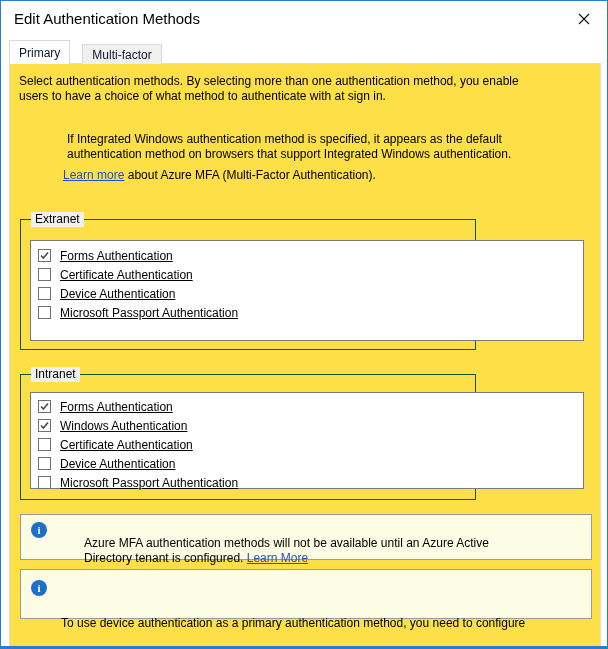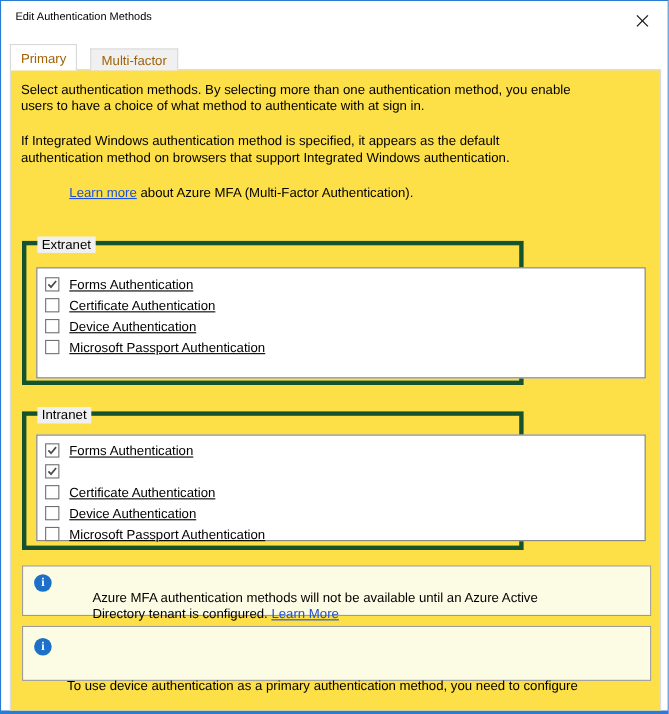--- a/index.html
+++ b/index.html
@@ -8,43 +8,43 @@
 
   .window {
     position:relative; width:608px; height:649px;
     background:#ffffff;
     border:1px solid #2b7bd4; border-bottom:3px solid #2b7bd4;
     overflow:hidden;
   }
 
   
   .titlebar { position:absolute; left:1px; top:0; right:1px; height:36px; background:#ffffff; }
-  .title { position:absolute; left:12px; top:9px; font-size:10px; color:#000; white-space:nowrap; }
+  .title { position:absolute; left:12px; top:9px; font-size:15px; color:#000; white-space:nowrap; }
   .close-btn { position:absolute; right:10px; top:7px; width:24px; height:22px;
     display:flex; align-items:center; justify-content:center; cursor:pointer; }
 
   
   .tabs { position:absolute; left:8px; top:39px; display:flex; align-items:flex-end; z-index:3; }
-  .tab { font-size:12px; color:#a16207; border:1px solid #d9d9d9; border-bottom:none;
+  .tab { font-size:12px; color:#0f172a; border:1px solid #d9d9d9; border-bottom:none;
          padding:0 9px; display:flex; align-items:center; cursor:default; }
   .tab.selected { background:#ffffff; height:24px; position:relative; z-index:4; }
   .tab.unselected { background:#f0f0f0; height:20px; margin-left:12px; }
 
   
   .panel { position:absolute; left:8px; top:62px; width:592px; height:584px;
            background:#fde047; border:1px solid #dcdcdc; }
 
   .textline { position:absolute; left:9px; font-size:12px; color:#000; line-height:15px; white-space:nowrap; }
   .para { position:absolute; left:9px; font-size:12px; color:#000; line-height:15px; }
   .para div { white-space:nowrap; }
 
   a.link { color:#2050d0; text-decoration:underline; cursor:pointer; }
 
   
-  .groupbox { position:absolute; left:10px; width:456px; border:4px solid #14532d; }
+  .groupbox { position:absolute; left:10px; width:456px; border:1px solid #14532d; }
   .groupbox .gb-label { position:absolute; left:10px; top:-8px; background:#f0f0f0;
      padding:0 4px; font-size:12px; color:#000; line-height:15px; }
 
   .listbox { position:absolute; left:9px; width:554px; background:#ffffff;
      border:1px solid #7a7a7a; padding-top:5px;text-decoration:underline; }
   .cbrow { height:19px; display:flex; align-items:center; }
   .cb { width:13px; height:13px; margin-left:7px; background:#ffffff;
      border:1px solid #707070; position:relative; flex:0 0 auto; cursor:pointer; }
   .cb svg { position:absolute; left:0; top:0; display:none; }
   .cb.checked svg { display:block; }
@@ -80,21 +80,21 @@
     <div class="tab unselected">Multi-factor</div>
   </div>
 
   <div class="panel">
 
     <div class="para" style="top:10px;">
       <div>Select authentication methods. By selecting more than one authentication method, you enable</div>
       <div>users to have a choice of what method to authenticate with at sign in.</div>
     </div>
 
-    <div class="para" style="top:57px;">
+    <div class="para" style="top:68px;margin-left:48px;">
       <div>If Integrated Windows authentication method is specified, it appears as the default</div>
       <div>authentication method on browsers that support Integrated Windows authentication.</div>
     </div>
 
     <div class="textline" style="top:104px;margin-left:44px;">
       <a class="link">Learn more</a><span> about Azure MFA (Multi-Factor Authentication).</span>
     </div>
 
     <div class="groupbox" style="top:155px; height:131px;">
       <span class="gb-label">Extranet</span>
@@ -141,20 +141,21 @@
               </svg>
           </span>
           <span class="lbl">Forms Authentication</span>
         </div>
         <div class="cbrow">
           <span class="cb checked">
             <svg width="11" height="11" viewBox="0 0 11 11">
                 <polyline points="2,5.5 4.4,8 9,2.5" fill="none" stroke="#4c4c4c" stroke-width="1.6"></polyline>
               </svg>
           </span>
+          <span class="lbl">Windows Authentication</span>
         </div>
         <div class="cbrow">
           <span class="cb">
             
           </span>
           <span class="lbl">Certificate Authentication</span>
         </div>
         <div class="cbrow">
           <span class="cb">
             

